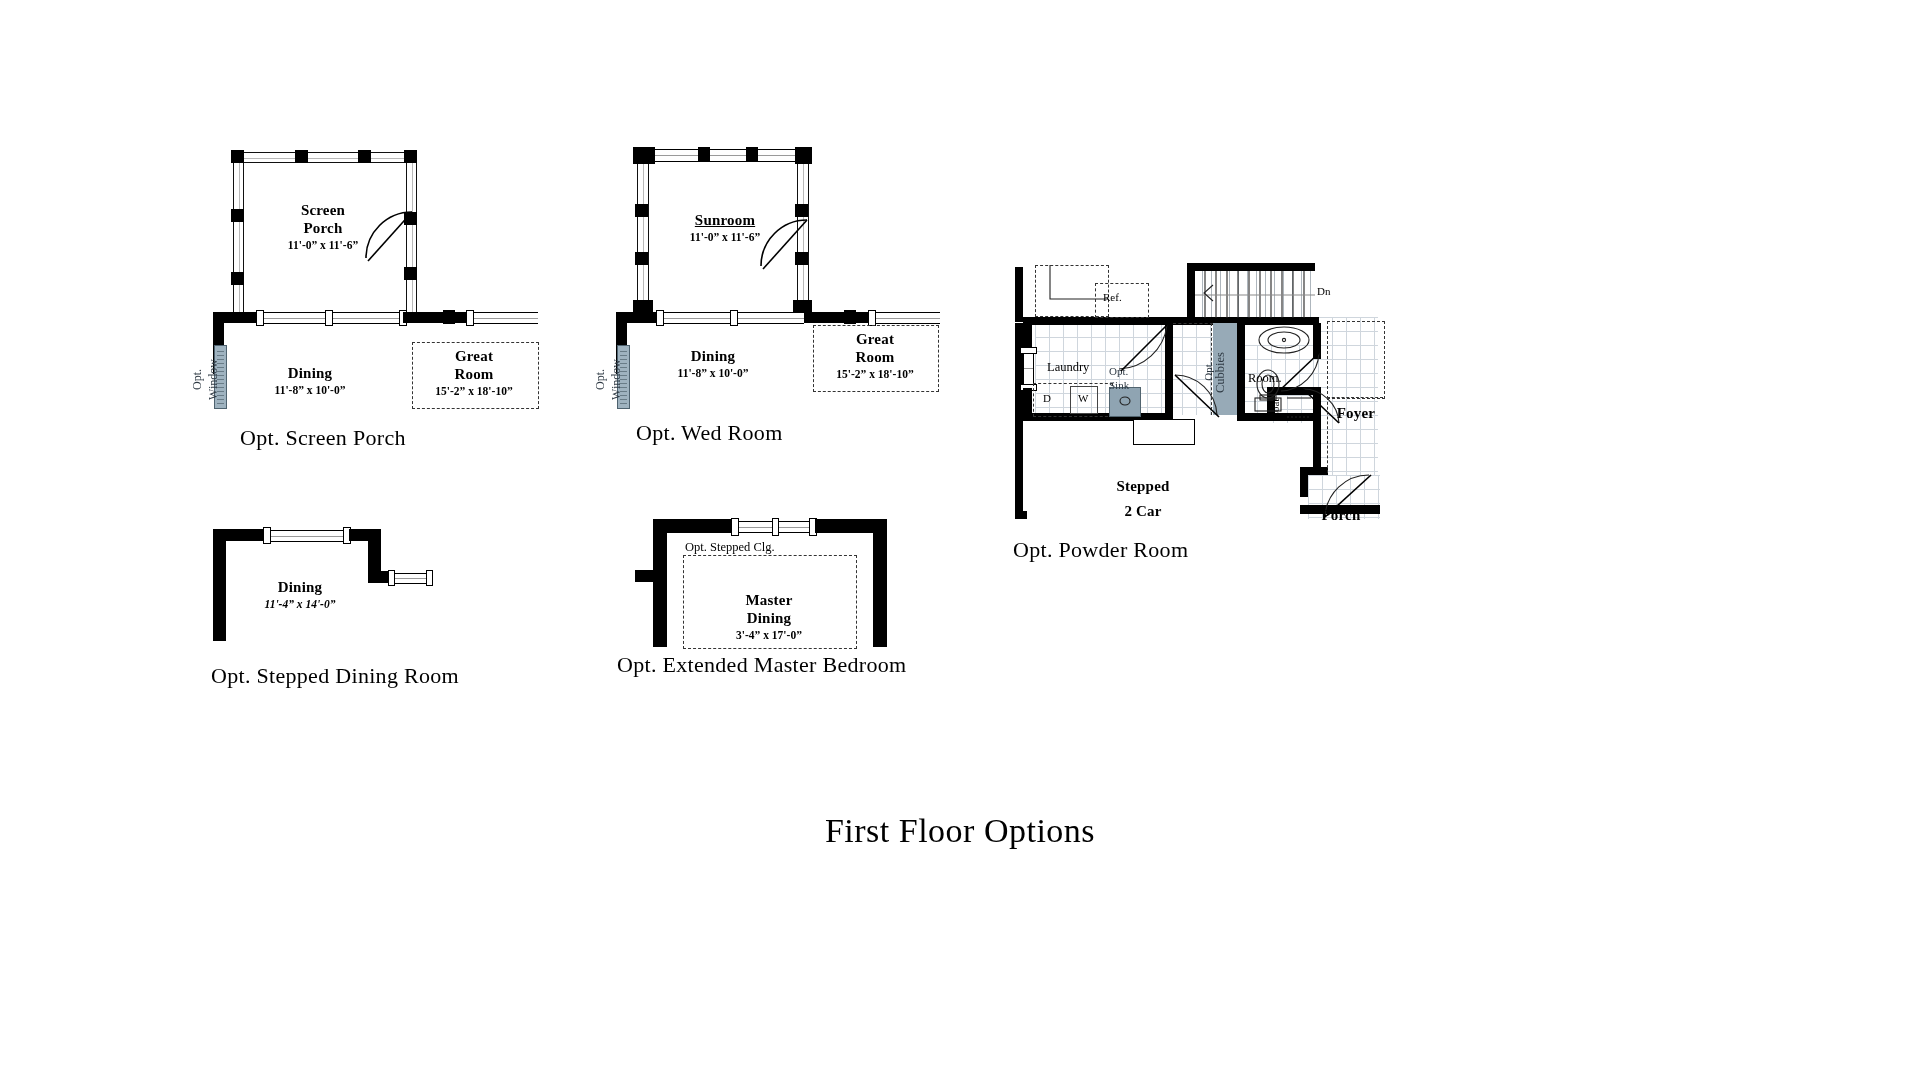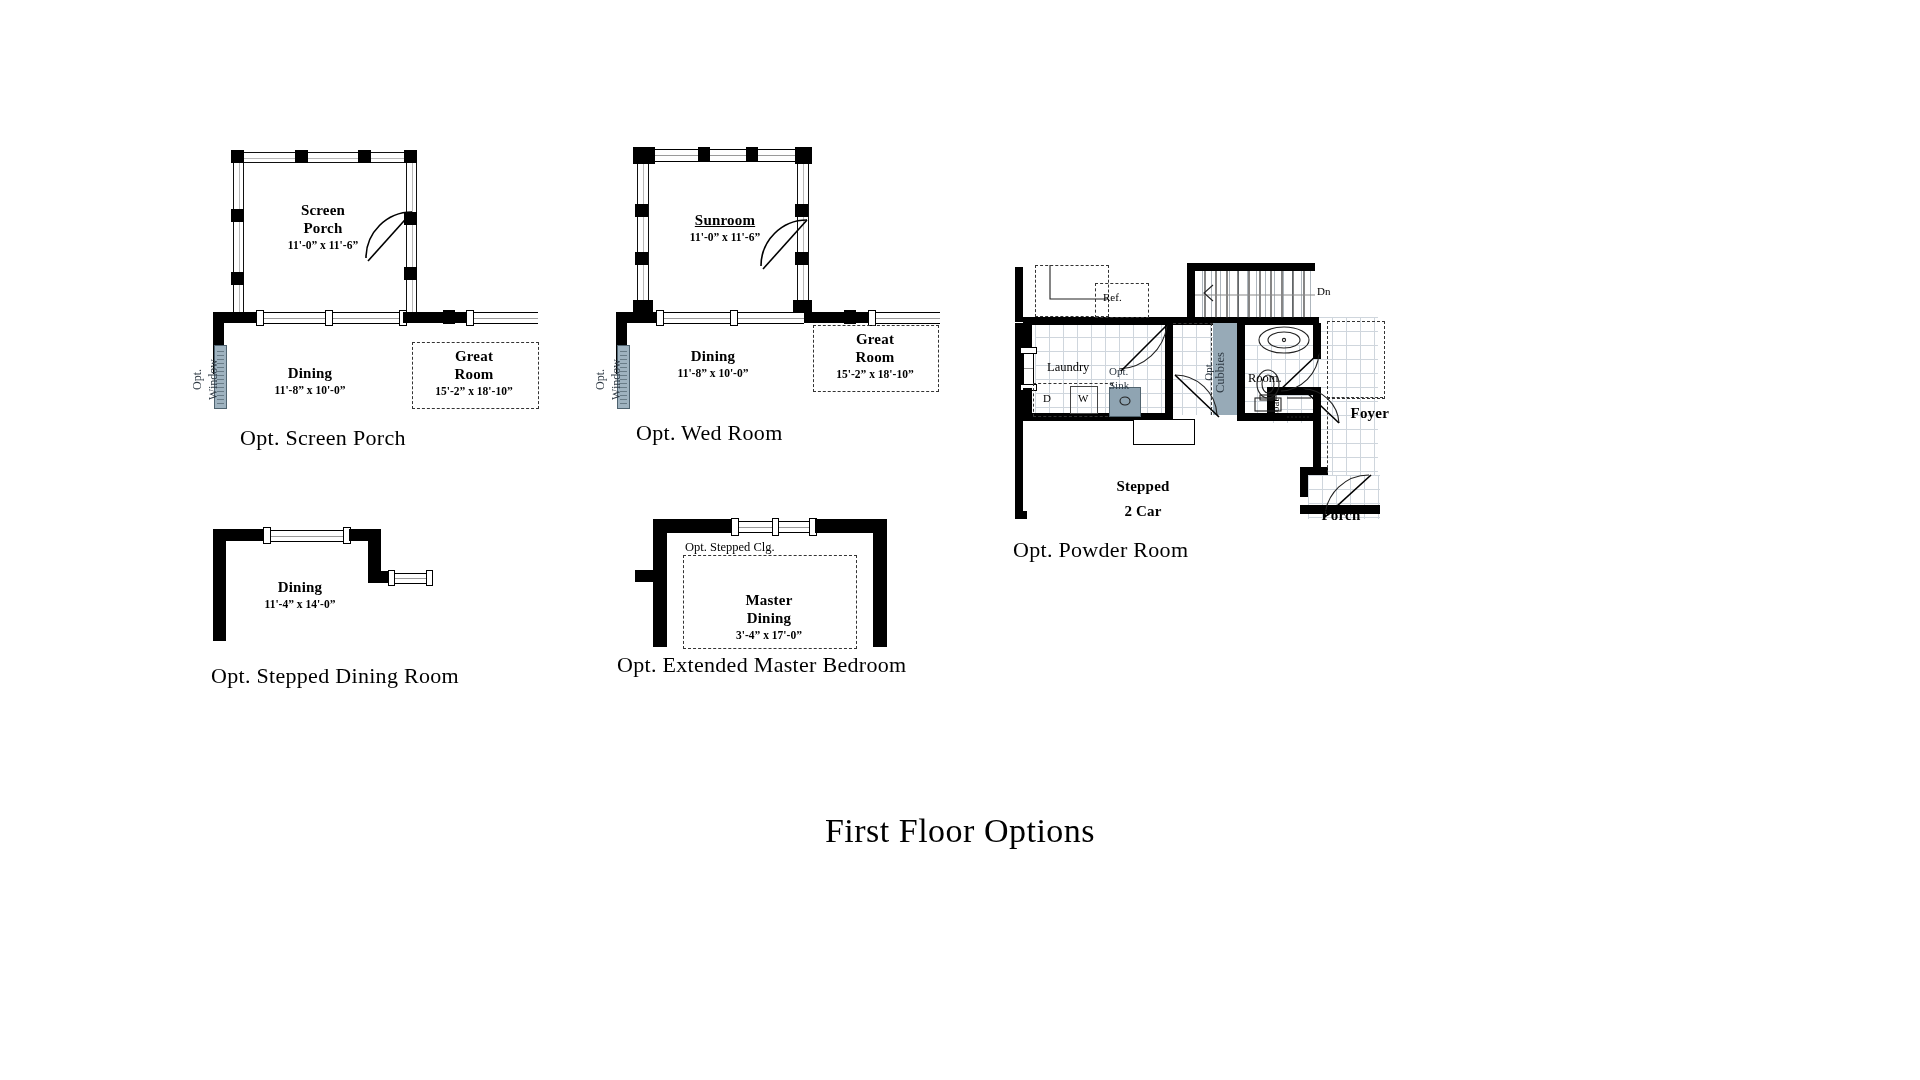--- a/index.html
+++ b/index.html
@@ -168,21 +168,21 @@
   <div class="windowcap" style="left:78px;top:12px;width:6px;height:15px;"></div>
   <div class="windowcap" style="left:158px;top:12px;width:6px;height:15px;"></div>
   <div class="wall" style="left:164px;top:14px;width:32px;height:12px;"></div>
   <div class="wall" style="left:183px;top:14px;width:13px;height:54px;"></div>
   <div class="wall" style="left:183px;top:56px;width:22px;height:12px;"></div>
   <div class="window" style="left:205px;top:58px;width:38px;height:9px;"></div>
   <div class="windowcap" style="left:203px;top:55px;width:5px;height:14px;"></div>
   <div class="windowcap" style="left:241px;top:55px;width:5px;height:14px;"></div>
 
   <span class="lbl room-name" style="left:55px;top:64px;width:120px;">Dining</span>
-  <span class="lbl room-dim" style="left:45px;top:83px;width:140px;">11'-4” x 14'-0”</span>
+  <span class="lbl room-dim" style="left:45px;top:83px;width:140px;font-style:italic;">11'-4” x 14'-0”</span>
 
   <span class="lbl caption" style="left:26px;top:148px;">Opt. Stepped Dining Room</span>
 </div>
 
 <div class="plan" style="left:615px;top:510px;width:330px;height:190px;">
 
   <div class="wall" style="left:38px;top:9px;width:14px;height:128px;"></div>
   <div class="wall" style="left:38px;top:9px;width:80px;height:14px;"></div>
   <div class="window" style="left:118px;top:11px;width:80px;height:10px;"></div>
   <div class="windowcap" style="left:116px;top:8px;width:6px;height:16px;"></div>
@@ -322,21 +322,21 @@
   <span class="lbl tinylbl rot90" style="left:250px;top:148px;width:40px;text-align:center;">Coat</span>
   <svg style="left:282px;top:140px;width:26px;height:26px;">
     <line class="swthin" x1="0" y1="3" x2="24" y2="3"></line>
     <line class="swthin" x1="0" y1="22" x2="24" y2="22" stroke-dasharray="2 2"></line>
   </svg>
   <svg style="left:296px;top:132px;width:40px;height:38px;">
     <path class="swthin" d="M 2 2 A 36 36 0 0 1 38 36"></path>
     <line class="sw" x1="2" y1="2" x2="38" y2="36"></line>
   </svg>
 
-  <span class="lbl room-name" style="left:318px;top:150px;width:66px;text-align:right;">Foyer</span>
+  <span class="lbl room-name" style="left:318px;top:150px;width:66px;text-align:center;">Foyer</span>
   <div class="dash" style="left:322px;top:66px;width:56px;height:76px;"></div>
   <div class="dash-t" style="left:322px;top:142px;width:56px;"></div>
   <div class="dash-l" style="left:322px;top:142px;height:76px;"></div>
 
   <span class="lbl room-name" style="left:78px;top:205px;width:120px;margin-top:43px;">2 Car</span>
   <span class="lbl room-name" style="left:78px;top:223px;width:120px;">Stepped</span>
   <div class="boxline" style="left:128px;top:164px;width:60px;height:24px;"></div>
 
   <div class="tilefloor" style="left:303px;top:220px;width:72px;height:44px;"></div>
   <div class="wall" style="left:295px;top:250px;width:80px;height:9px;"></div>

